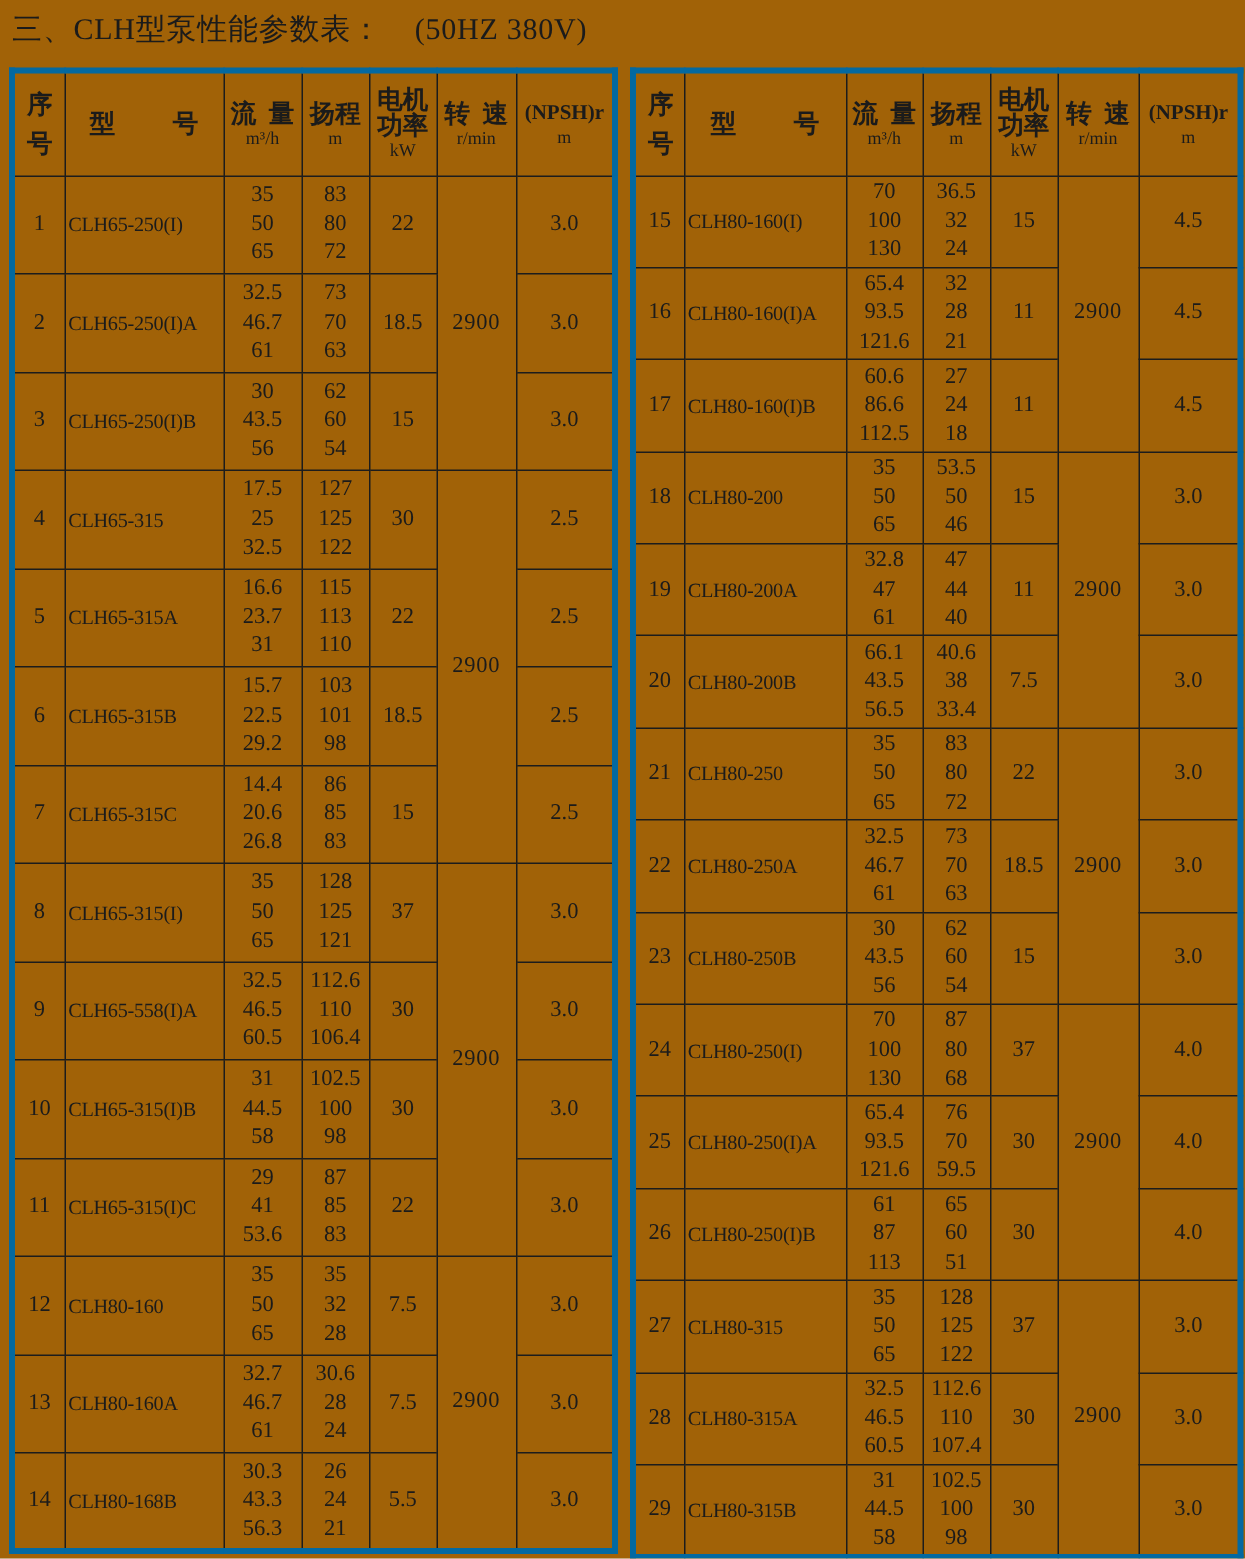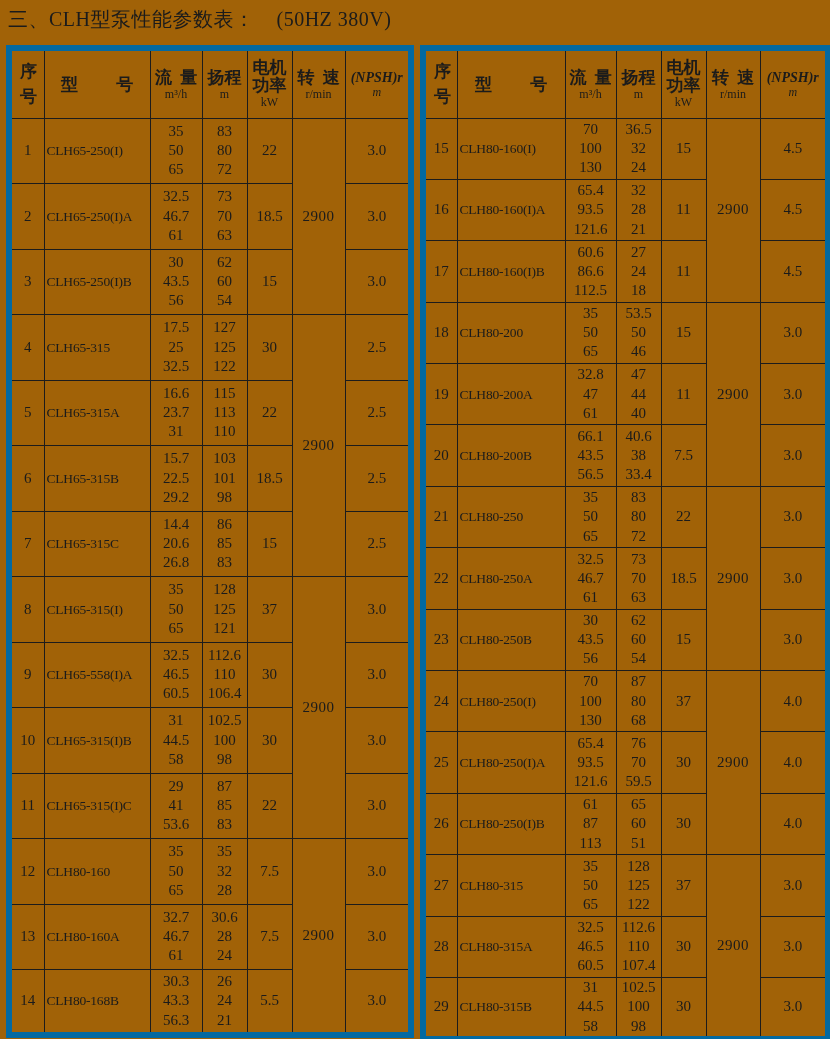--- a/index.html
+++ b/index.html
@@ -18,41 +18,41 @@
     white-space:nowrap;
   }
   .doc-title .spec { margin-left:22px; }
 
   .tbl-wrap { position:absolute; top:45px; }
   .tbl-left  { left:6px;  width:404px; }
   .tbl-right { left:420px; width:408px; }
 
   table {
     border-collapse:collapse; table-layout:fixed; width:100%;
-    border:6px solid #0369a1;
+    border:4px solid #0369a1;
   }
   th, td {
     border:1.5px solid #1c1c1c;
     padding:0;
     text-align:center; vertical-align:middle;
     overflow:hidden;
   }
   thead tr { height:70px; }
   .tbl-left  tbody tr { height:65.5px; }
   .tbl-right tbody tr { height:61.4px; }
 
   th { font-weight:bold; font-size:17px; line-height:1.25; }
   th .unit { font-weight:normal; font-size:12px; line-height:1.15; display:block; }
   th.h-no { word-break:break-all; line-height:1.5; padding:0 8px; }
   th.h-model { word-spacing:34px; }
   th.h-flow { word-spacing:4px; }
   th.h-power { line-height:1.05; }
   th.h-power .unit { margin-top:1px; }
   th.h-speed { word-spacing:4px; }
-  th.h-npsh { font-size:14px;font-style:italic; }
+  th.h-npsh { font-size:14px; }
 
   td { font-size:15px; line-height:1.28; }
   td.c-no { font-size:15px; }
   td.c-model { text-align:left; padding-left:2px; font-size:13.5px; letter-spacing:-0.2px; white-space:nowrap; }
   td.c-power, td.c-speed, td.c-npsh { font-size:15px; }
   td.c-speed { letter-spacing:0.5px; }
 </style>
 </head>
 <body>
 

